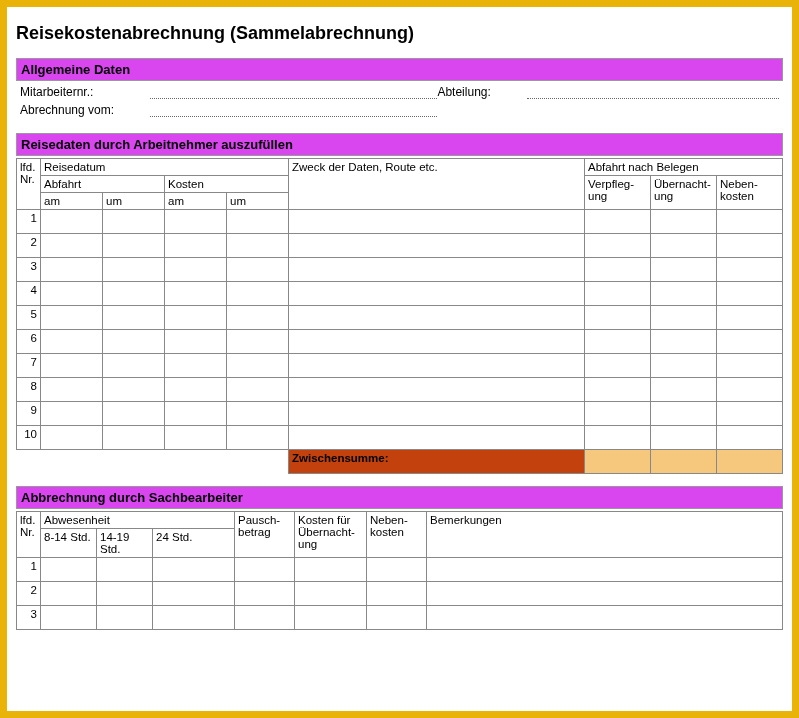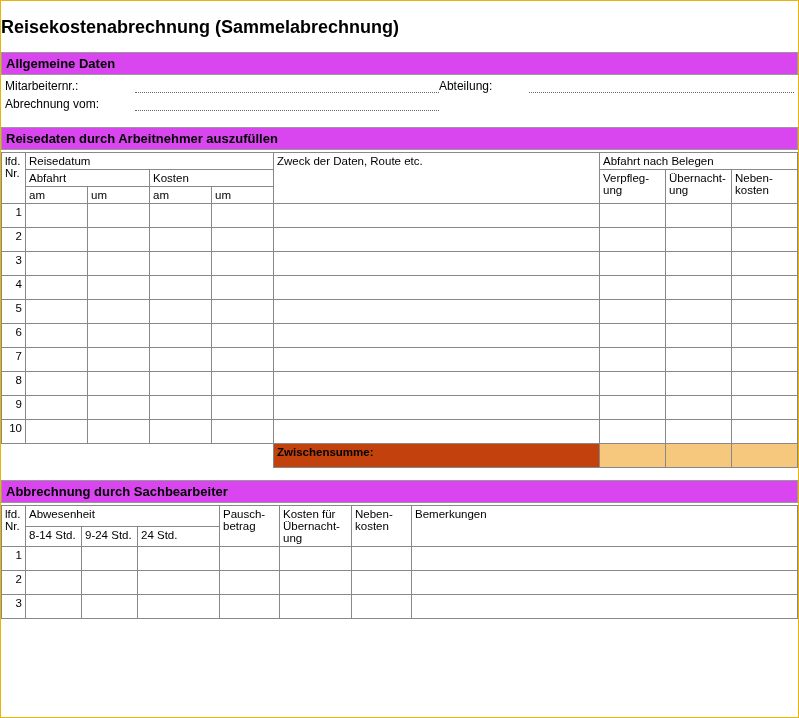--- a/index.html
+++ b/index.html
@@ -7,22 +7,22 @@
     margin: 0;
     padding: 0;
     font-family: Arial, Helvetica, sans-serif;
     font-size: 12px;
     color: #000;
     background: #fff;
   }
   .outer {
     width: 799px;
     height: 718px;
-    border: 1px solid #eab308;
-    padding: 10px 0;
+    border: 7px solid #eab308;
+    padding: 10px 9px;
     background: #fff;
   }
   .doc-title {
     font-size: 18px;
     font-weight: bold;
     margin: 6px 0 14px 0;
   }
   .section-header {
     background: #d946ef;
     border: 1px solid #999;
@@ -277,21 +277,21 @@
         <tr>
       <th rowspan="2">lfd. Nr.</th>
       <th colspan="3">Abwesenheit</th>
       <th rowspan="2">Pausch-betrag</th>
       <th rowspan="2">Kosten für Übernacht-ung</th>
       <th rowspan="2">Neben-kosten</th>
       <th rowspan="2">Bemerkungen</th>
     </tr>
     <tr>
       <th>8-14 Std.</th>
-      <th>9-24 Std.</th>
+      <th>14-19 Std.</th>
       <th>24 Std.</th>
     </tr>
     <tr class="data-row">
           <td class="num-col">1</td>
           <td></td>
           <td></td>
           <td></td>
           <td></td>
           <td></td>
           <td></td>

